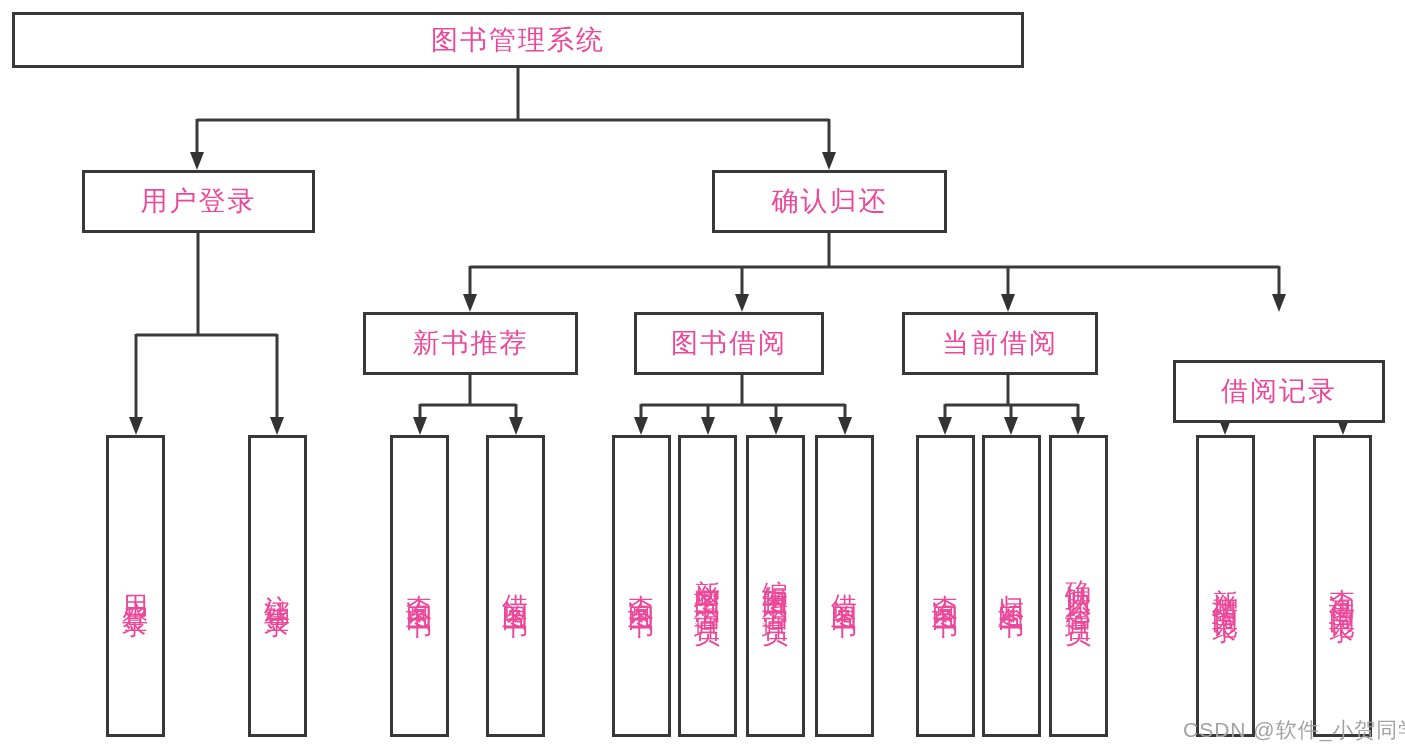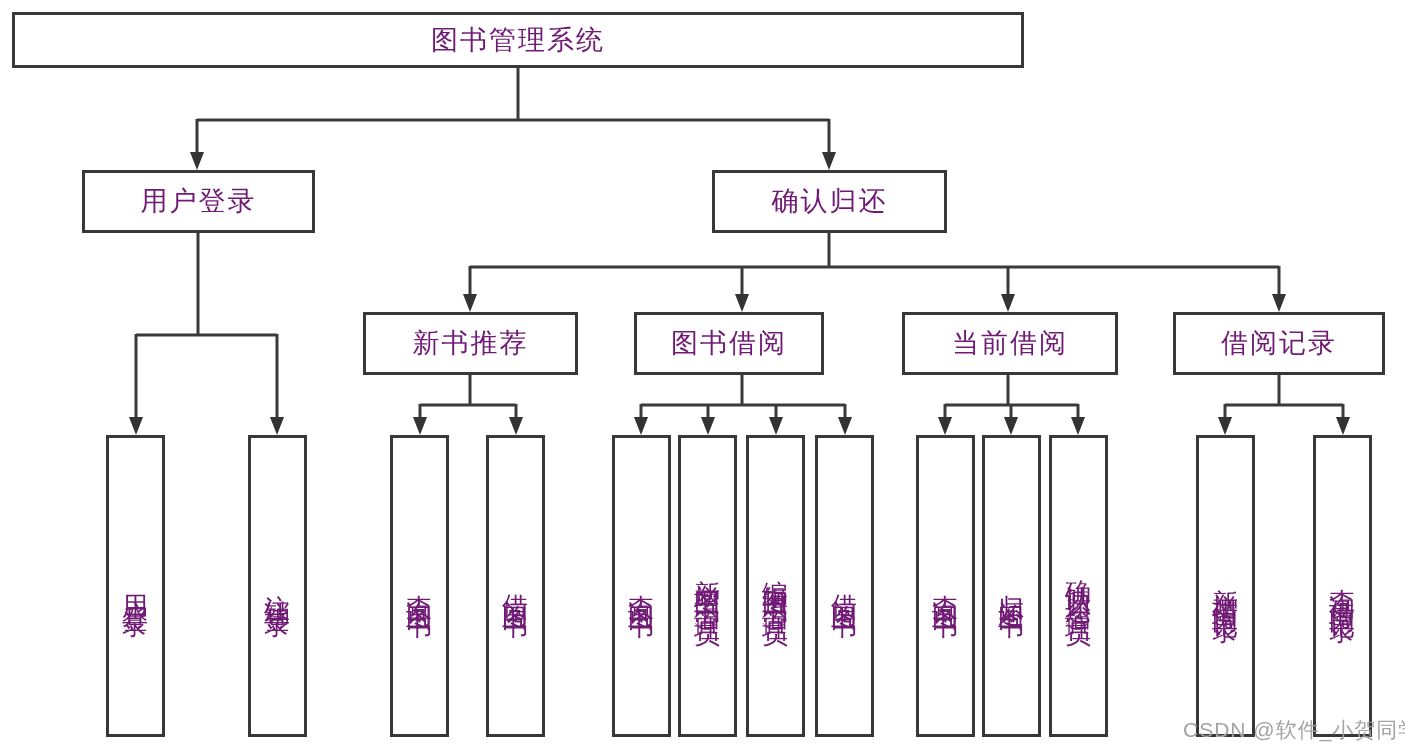--- a/index.html
+++ b/index.html
@@ -17,21 +17,21 @@
     z-index: 1;
   }
   .box {
     position: absolute;
     box-sizing: border-box;
     background: #ffffff;
     border: 3px solid #383838;
     display: flex;
     align-items: center;
     justify-content: center;
-    color: #701a75;
+    color: #ec4899;
     z-index: 2;
     text-align: center;
   }
   .box-h {
     font-size: 27px;
     letter-spacing: 2px;
     line-height: 1;
   }
   .box-v {
     writing-mode: vertical-rl;
@@ -100,22 +100,22 @@
     </g>
   </svg>
 
   <div class="box box-h root-box">图书管理系统</div>
 
   <div class="box box-h lvl2-box" style="left:82px; width:233px;">用户登录</div>
   <div class="box box-h lvl2-box" style="left:712px; width:235px;">确认归还</div>
 
   <div class="box box-h lvl3-box" style="left:363px; width:215px;">新书推荐</div>
   <div class="box box-h lvl3-box" style="left:634px; width:190px;">图书借阅</div>
-  <div class="box box-h lvl3-box" style="left:902px; width:216px;">当前借阅</div>
-  <div class="box box-h lvl3-box" style="left:1173px; width:212px;">借阅记录</div>
+  <div class="box box-h lvl3-box" style="left:902px; width:196px;">当前借阅</div>
+  <div class="box box-h lvl3-box" style="left:1173px; width:212px;margin-top:48px;">借阅记录</div>
 
   <div class="box box-v leaf-box" style="left:106px;">用户登录</div>
   <div class="box box-v leaf-box" style="left:248px;">注销登录</div>
 
   <div class="box box-v leaf-box" style="left:390px;">查询图书</div>
   <div class="box box-v leaf-box" style="left:486px;">借阅图书</div>
 
   <div class="box box-v leaf-box" style="left:612px;">查询图书</div>
   <div class="box box-v leaf-box" style="left:678px;">新增图书（管理员）</div>
   <div class="box box-v leaf-box" style="left:746px;">编辑图书（管理员）</div>

